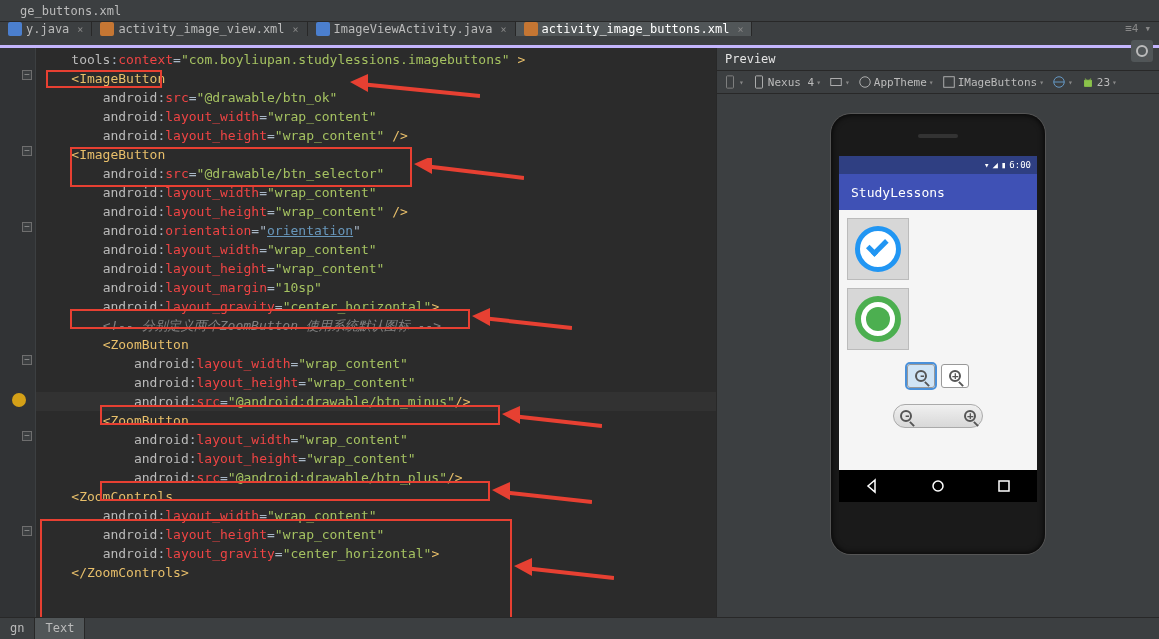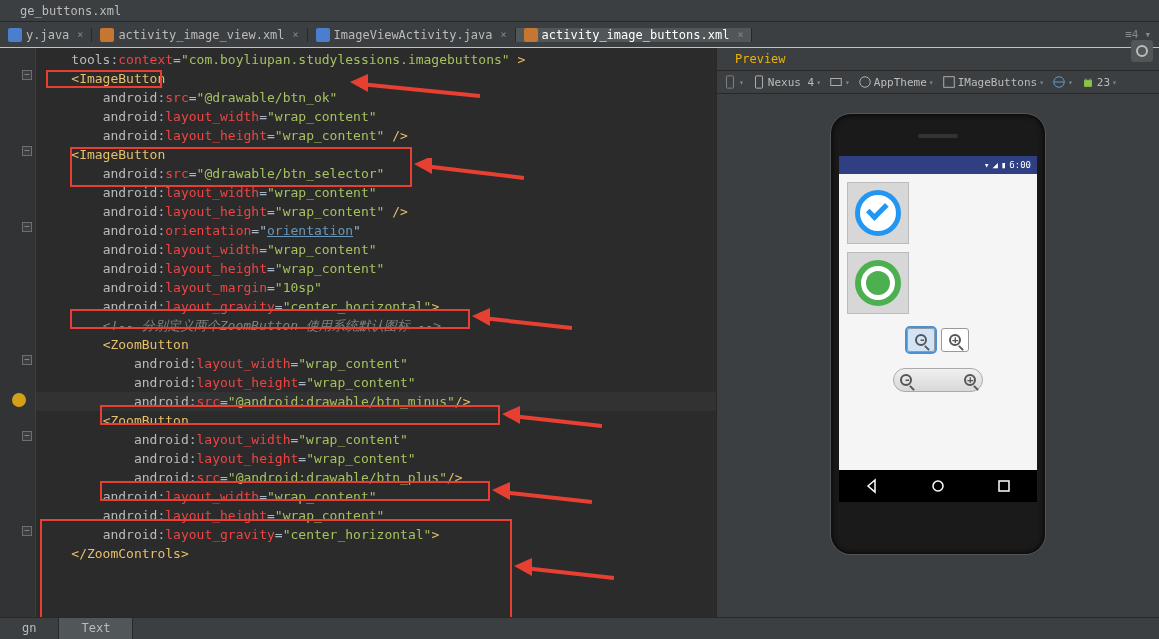--- a/index.html
+++ b/index.html
@@ -23,22 +23,22 @@
 }
 .top-tab {
   color: #bbbbbb;
   font-size: 12px;
   padding: 3px 10px;
 }
 .main-tabs {
   background: #3c3f41;
   height: 26px;
   display: flex;
-  align-items: center;
-  border-bottom: 1px solid #c4b5fd;
+  align-items: flex-start;
+  border-bottom: 3px solid #c4b5fd;
 }
 .tab {
   display: flex;
   align-items: center;
   padding: 0 8px;
   color: #bbbbbb;
   font-size: 12px;
   border-right: 1px solid #282828;
   gap: 4px;
 }
@@ -62,23 +62,23 @@
   overflow: hidden;
 }
 .preview-pane {
   flex: 1;
   background: #3c3f41;
   border-left: 1px solid #282828;
   display: flex;
   flex-direction: column;
 }
 .preview-header {
-  padding: 4px 18px;
+  padding: 4px 8px;
   font-size: 12px;
-  color: #eab308;
+  color: #e5e5e5;
   border-bottom: 1px solid #282828;
 }
 .preview-toolbar {
   display: flex;
   align-items: center;
   padding: 4px 6px;
   gap: 8px;
   font-size: 11px;
   color: #bbbbbb;
   border-bottom: 1px solid #282828;
@@ -154,21 +154,21 @@
 .bottom-tabs {
   position: absolute;
   bottom: 0;
   left: 0;
   right: 0;
   height: 22px;
   background: #3c3f41;
   border-top: 1px solid #282828;
   display: flex;
 }
-.btab { padding: 3px 22px; font-size: 12px; color: #bbbbbb; border-right: 1px solid #282828; }
+.btab { padding: 3px 10px; font-size: 12px; color: #bbbbbb; border-right: 1px solid #282828; }
 .btab.active { background: #515658; }
 
 .phone-frame {
   width: 214px;
   height: 440px;
   background: #1a1a1a;
   border-radius: 20px;
   margin: 20px auto;
   padding: 42px 8px 52px 8px;
   position: relative;
@@ -362,20 +362,21 @@
 <div class="line">        <span class="attr-ns">android</span>:<span class="attr-name">layout_gravity</span>=<span class="attr-val">"center_horizontal"</span><span class="bracket">&gt;</span></div>
 <div class="line">        <span class="comment">&lt;!-- 分别定义两个ZoomButton 使用系统默认图标 --&gt;</span></div>
 <div class="line">        <span class="bracket">&lt;</span><span class="tag">ZoomButton</span></div>
 <div class="line">            <span class="attr-ns">android</span>:<span class="attr-name">layout_width</span>=<span class="attr-val">"wrap_content"</span></div>
 <div class="line">            <span class="attr-ns">android</span>:<span class="attr-name">layout_height</span>=<span class="attr-val">"wrap_content"</span></div>
 <div class="line">            <span class="attr-ns">android</span>:<span class="attr-name">src</span>=<span class="attr-val">"@android:drawable/btn_minus"</span><span class="bracket">/&gt;</span></div>
 <div class="line">        <span class="bracket">&lt;</span><span class="tag">ZoomButton</span></div>
 <div class="line">            <span class="attr-ns">android</span>:<span class="attr-name">layout_width</span>=<span class="attr-val">"wrap_content"</span></div>
 <div class="line">            <span class="attr-ns">android</span>:<span class="attr-name">layout_height</span>=<span class="attr-val">"wrap_content"</span></div>
 <div class="line">            <span class="attr-ns">android</span>:<span class="attr-name">src</span>=<span class="attr-val">"@android:drawable/btn_plus"</span><span class="bracket">/&gt;</span></div>
+<div class="line">    <span class="bracket">&lt;</span><span class="tag">ZoomControls</span></div>
 <div class="line">        <span class="attr-ns">android</span>:<span class="attr-name">layout_width</span>=<span class="attr-val">"wrap_content"</span></div>
 <div class="line">        <span class="attr-ns">android</span>:<span class="attr-name">layout_height</span>=<span class="attr-val">"wrap_content"</span></div>
 <div class="line">        <span class="attr-ns">android</span>:<span class="attr-name">layout_gravity</span>=<span class="attr-val">"center_horizontal"</span><span class="bracket">&gt;</span></div>
 <div class="line">    <span class="bracket">&lt;/</span><span class="tag">ZoomControls</span><span class="bracket">&gt;</span></div>
     </div>
 
     <div class="highlight-box" style="left:46px;top:22px;width:116px;height:18px"></div>
     <div class="highlight-box" style="left:70px;top:99px;width:342px;height:40px"></div>
     <div class="highlight-box" style="left:70px;top:261px;width:400px;height:20px"></div>
     <div class="highlight-box" style="left:100px;top:357px;width:400px;height:20px"></div>
@@ -464,20 +465,23 @@
     </div>
 
     <div class="phone-frame">
       <div class="phone-speaker"></div>
       <div class="phone-screen">
         <div class="status-bar">
           <span>▾</span>
           <span>◢</span>
           <span>▮</span>
           <span>6:00</span>
+        </div>
+        <div class="app-bar">
+          <span>StudyLessons</span>
         </div>
         <div class="app-content">
           <div class="img-btn">
             <div class="check-circle">
                 <div class="check-mark"></div>
               </div>
           </div>
           <div class="img-btn">
             <div class="green-circle">
                 <div class="green-dot"></div>

